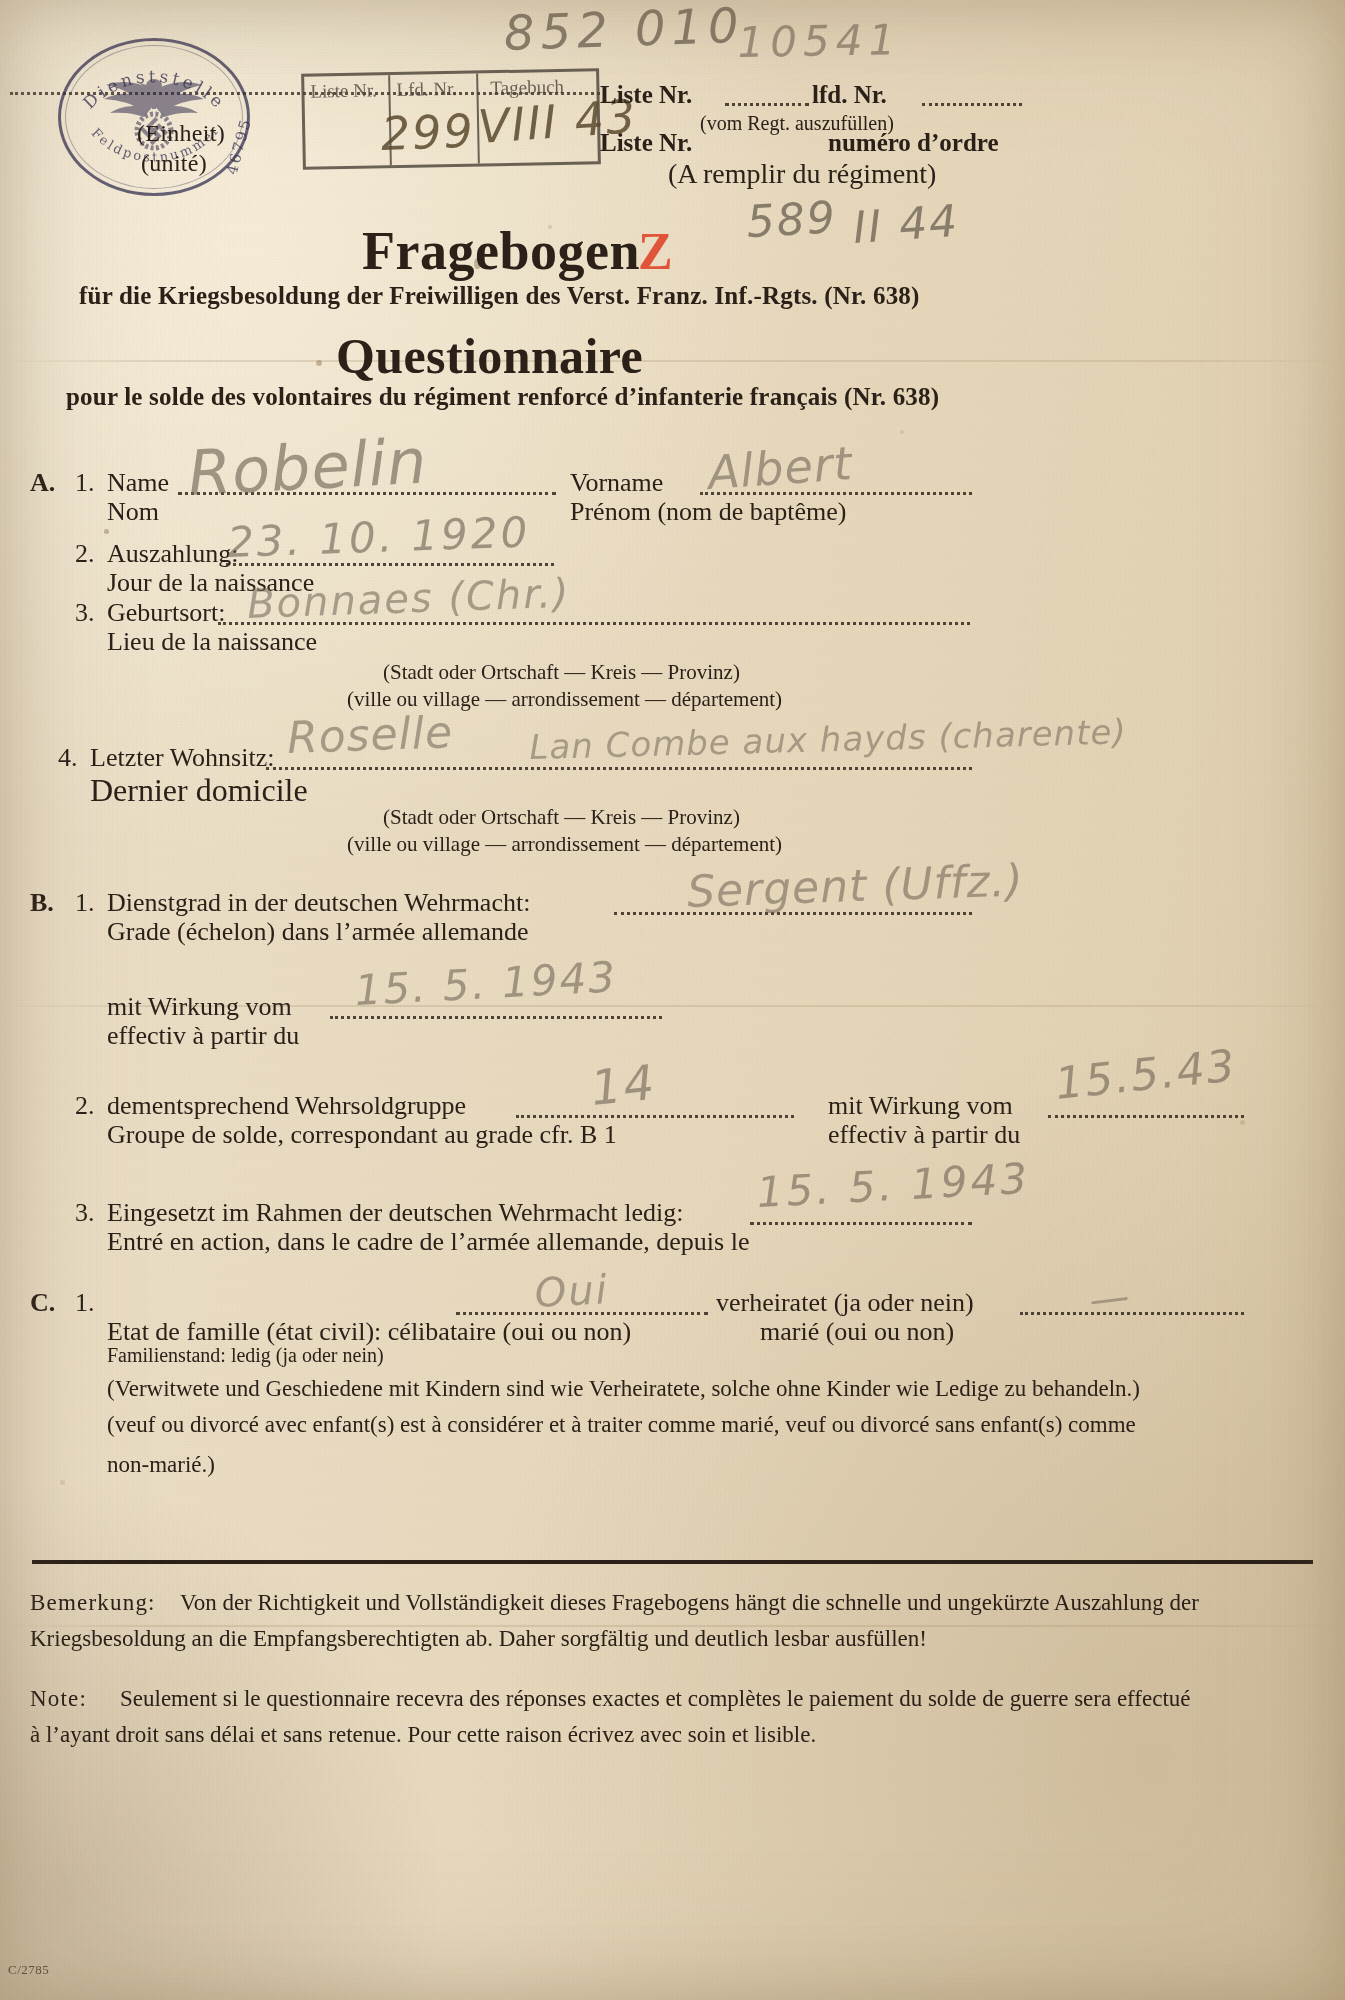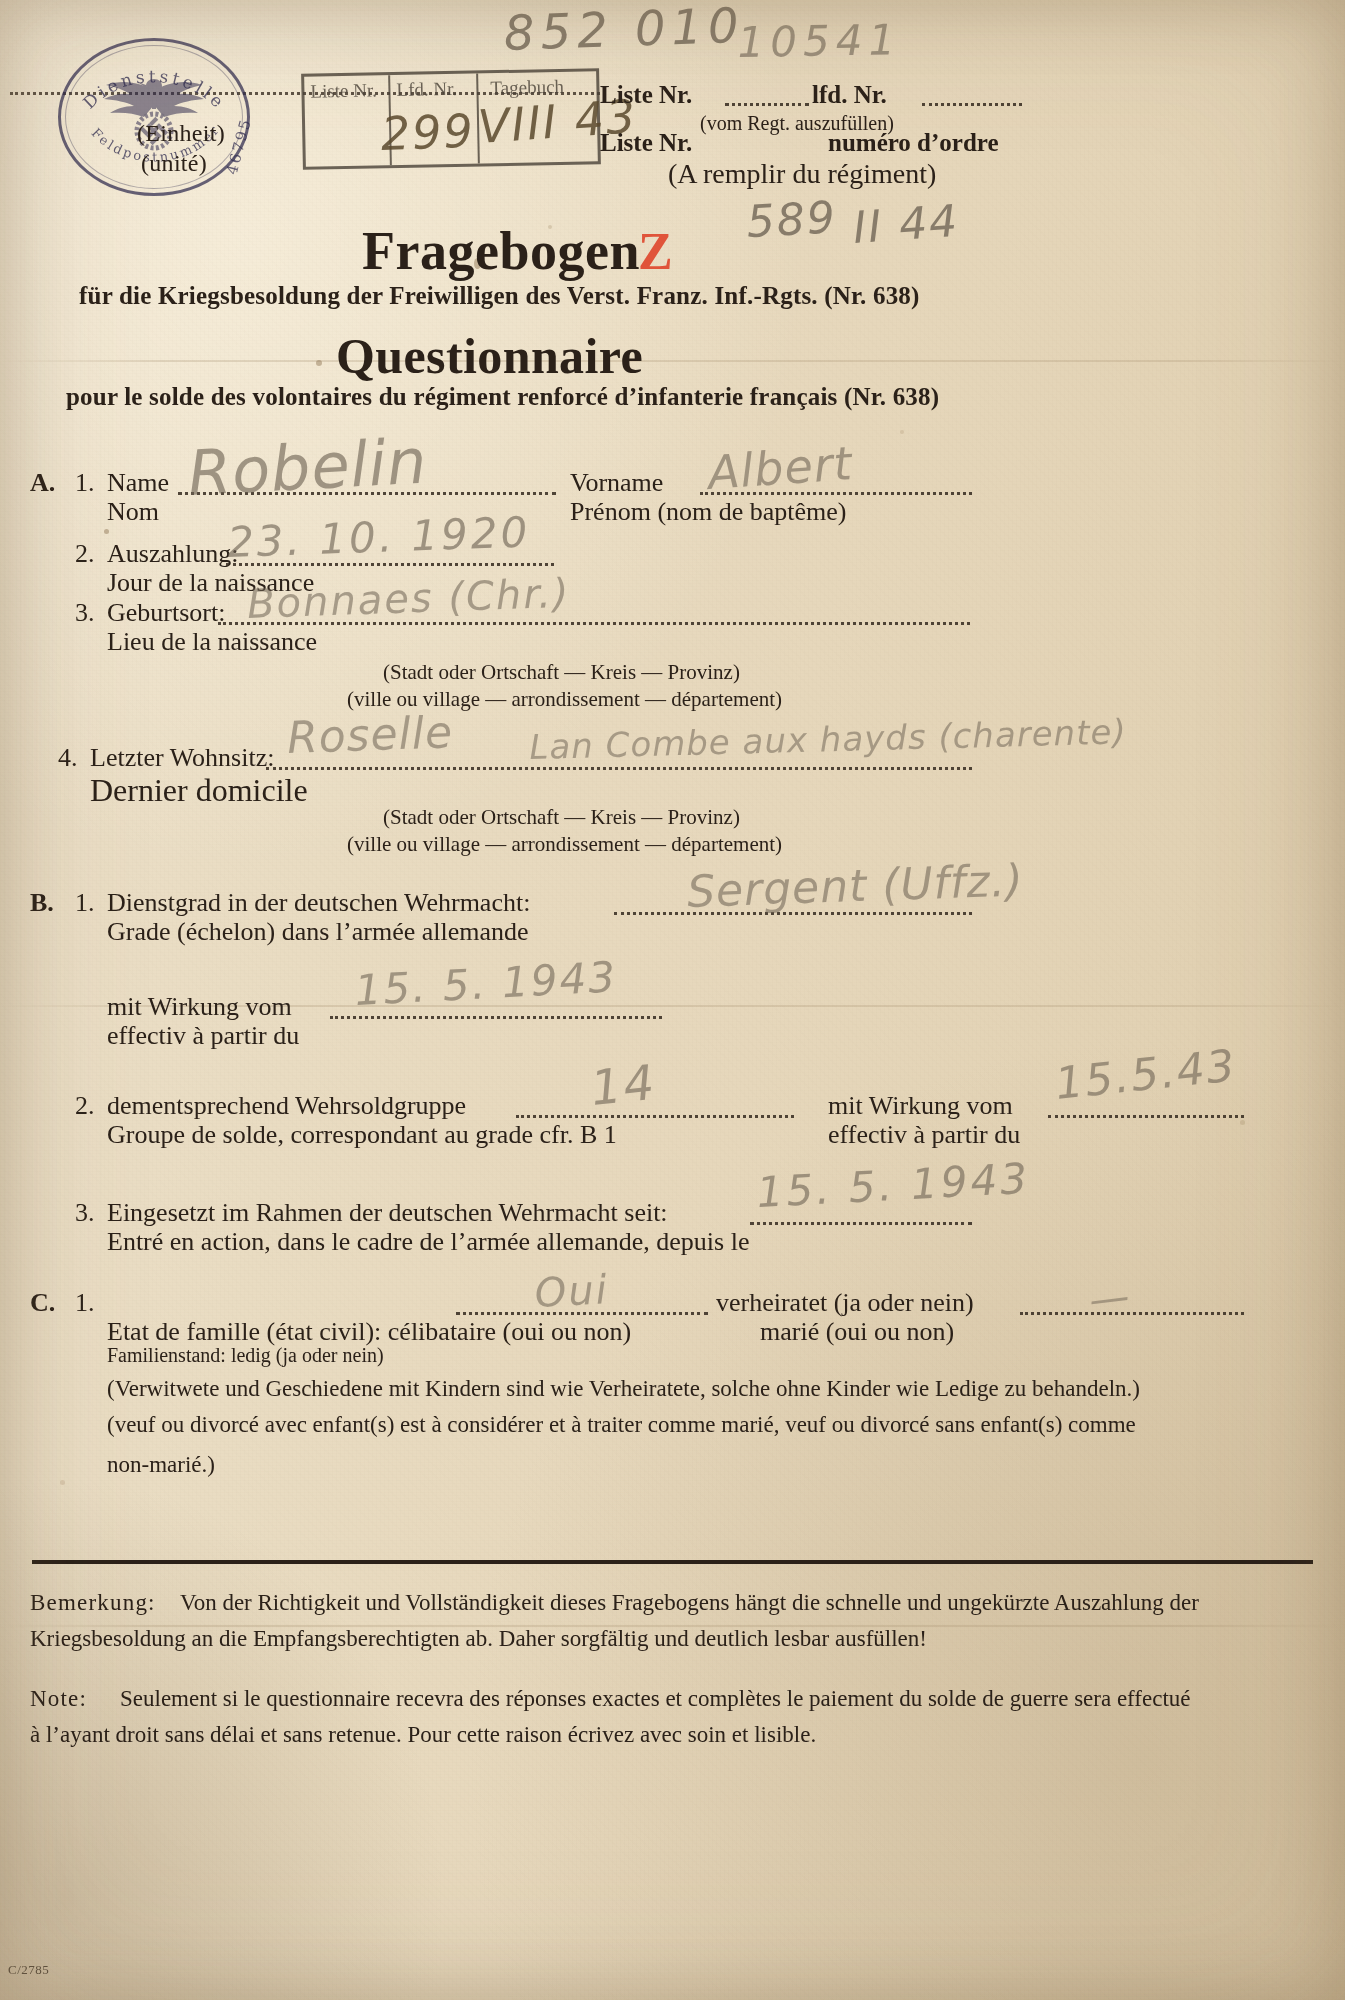--- a/index.html
+++ b/index.html
@@ -291,21 +291,21 @@
   <div class="dots" style="left:516px;top:1115px;width:278px"></div>
   <div class="hand pencil" style="left:594px;top:1060px;font-size:48px;transform:rotate(-6deg);opacity:.6">14</div>
   <div class="lbl" style="left:107px;top:1120px;font-size:26px">Groupe de solde, correspondant au grade cfr. B 1</div>
 
   <div class="lbl" style="left:828px;top:1091px;font-size:26px">mit Wirkung vom</div>
   <div class="dots" style="left:1048px;top:1115px;width:196px"></div>
   <div class="hand pencil" style="left:1058px;top:1058px;font-size:44px;letter-spacing:2px;transform:rotate(-6deg);opacity:.6">15.5.43</div>
   <div class="lbl" style="left:828px;top:1120px;font-size:26px">effectiv à partir du</div>
 
   <div class="lbl" style="left:75px;top:1198px;font-size:26px">3.</div>
-  <div class="lbl" style="left:107px;top:1198px;font-size:26px">Eingesetzt im Rahmen der deutschen Wehrmacht seit:</div>
+  <div class="lbl" style="left:107px;top:1198px;font-size:26px">Eingesetzt im Rahmen der deutschen Wehrmacht ledig:</div>
   <div class="dots" style="left:750px;top:1222px;width:222px"></div>
   <div class="hand pencil" style="left:758px;top:1168px;font-size:42px;letter-spacing:3px;transform:rotate(-3deg);opacity:.6">15. 5. 1943</div>
   <div class="lbl" style="left:107px;top:1227px;font-size:26px">Entré en action, dans le cadre de l’armée allemande, depuis le</div>
 
   <div class="lbl bold" style="left:30px;top:1288px;font-size:26px">C.</div>
   <div class="lbl" style="left:75px;top:1288px;font-size:26px">1.</div>
   <div class="lbl" style="left:107px;top:1344px;font-size:20px">Familienstand: ledig (ja oder nein)</div>
   <div class="dots" style="left:456px;top:1312px;width:252px"></div>
   <div class="hand pencil" style="left:536px;top:1270px;font-size:40px;transform:rotate(-3deg);opacity:.55">Oui</div>
   <div class="lbl" style="left:716px;top:1288px;font-size:26px">verheiratet (ja oder nein)</div>

